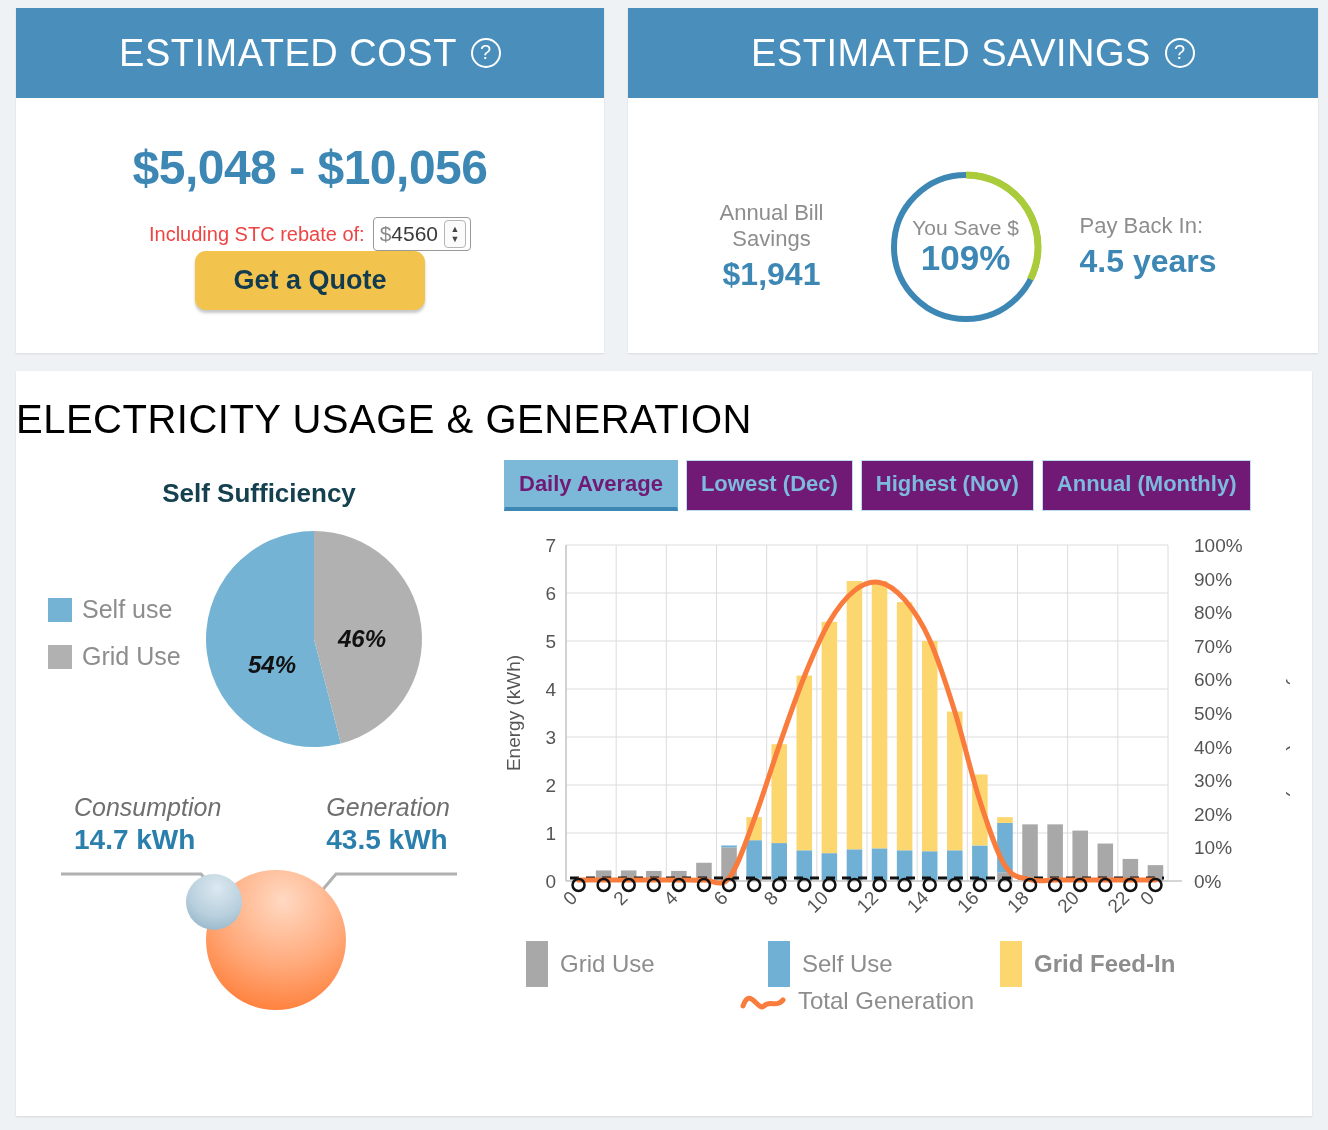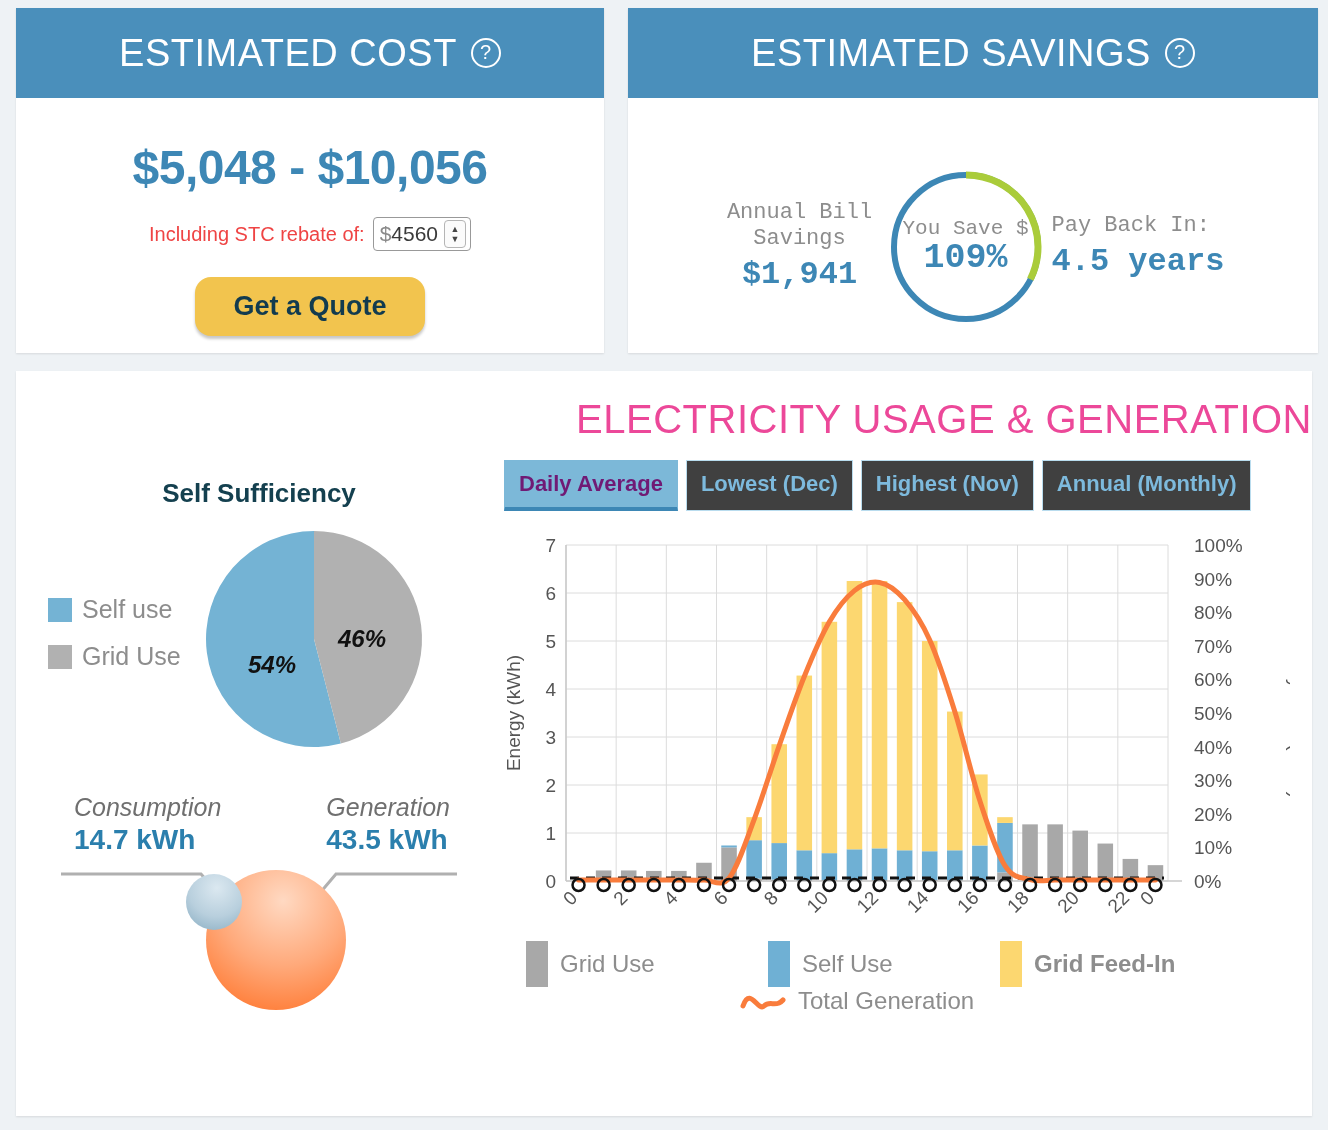--- a/index.html
+++ b/index.html
@@ -49,31 +49,30 @@
   .spinbox .val { font-size:21px; color:#3a3a3a; }
   .spinbox .val .dollar { color:#8a8a8a; }
   .spin-arrows {
     display:flex; flex-direction:column; justify-content:center;
     border:1px solid #b5b5b5; border-radius:4px; width:22px; height:28px;
     align-items:center; gap:1px; background:#fbfbfb;
   }
   .spin-arrows span { font-size:9px; line-height:9px; color:#444; }
 
   .quote-btn {
-    margin-top: 26px;
     display:inline-block; background:#f2c44e; color:#123b4f;
-    font-size: 27px; font-weight:bold; border:none; border-radius:16px;
+    font-size: 27px; font-weight:bold; border:none; border-radius:11px;
     padding: 14px 38px; cursor:pointer;
     box-shadow: 0 3px 3px rgba(0,0,0,.22);
   }
 
   
   .save-body {
     display:flex; align-items:center; justify-content:center;
-    gap: 4px; height: 315px; padding-bottom: 18px; font-family: Liberation Mono, monospace;
+    gap: 32px; height: 315px; padding-bottom: 18px;
   }
   .save-col { text-align:center; width: 160px; }
   .save-col .lbl { color:#8d8d8d; font-size:22px; line-height:1.18; }
   .save-col .val { color:#3d87b5; font-size:32px; font-weight:bold; margin-top:4px; }
   .save-col.right { text-align:left; width: 175px; }
   .save-col.right .lbl { text-align:left; }
   .save-col.right .val { text-align:left; }
 
   .ring { position:relative; width:164px; height:164px; flex:none; }
   .ring svg { display:block; }
@@ -83,21 +82,21 @@
   }
   .ring-text .t1 { color:#8d8d8d; font-size:21px; }
   .ring-text .t2 { color:#3d87b5; font-size:35px; font-weight:bold; line-height:1.05; }
 
   
   .panel {
     margin-top: 18px; background:#fff; width: 1296px; height: 745px;
     box-shadow: 0 1px 2px rgba(0,0,0,.10);
   }
   .panel-title {
-    text-align:right; color:#ec4899; font-size:40px; letter-spacing: .5px;
+    text-align:left; color:#000000; font-size:40px; letter-spacing: .5px;
     padding-top: 26px;
   }
   .panel-inner { display:flex; padding: 18px 8px 0 8px; }
 
   
   .left-col { width: 470px; flex:none; }
   .ss-title { text-align:center; color:#14404f; font-size:26px; font-weight:bold; margin-top:18px;}
   .pie-row { display:flex; align-items:center; margin-top: 18px; }
   .pie-legend { width: 170px; padding-left: 24px; }
   .pie-legend .item { display:flex; align-items:center; gap:10px; margin-bottom:18px; }
@@ -108,21 +107,21 @@
   .bubble-labels { display:flex; justify-content:space-between; padding: 0 44px 0 50px; }
   .bub-l { text-align:left; }
   .bub-r { text-align:left; }
   .bub-cap { color:#6f6f6f; font-size:25px; font-style:italic; }
   .bub-val { color:#2b7fad; font-size:28px; font-weight:bold; margin-top:2px; }
 
   
   .right-col { flex:1; padding-left: 6px; }
   .tabs { display:flex; gap: 8px; margin-left: 4px; }
   .tab {
-    border:1.5px solid #b9dcee; color:#7dbadd; background:#404040;
+    border:1.5px solid #b9dcee; color:#7dbadd; background:#701a75;
     font-size:22px; font-weight:bold; padding: 10px 14px; cursor:pointer;
     white-space:nowrap;
   }
   .tab.active { background:#7cb8d8; color:#701a75; border-color:#7cb8d8; border-bottom:4px solid #3d87b5; }
 
   .chart-wrap { position:relative; margin-top: 18px; }
   .chart-legend {
     margin-top: 6px; position:relative; height: 92px;
     font-size:24px; color:#8d8d8d;
   }

